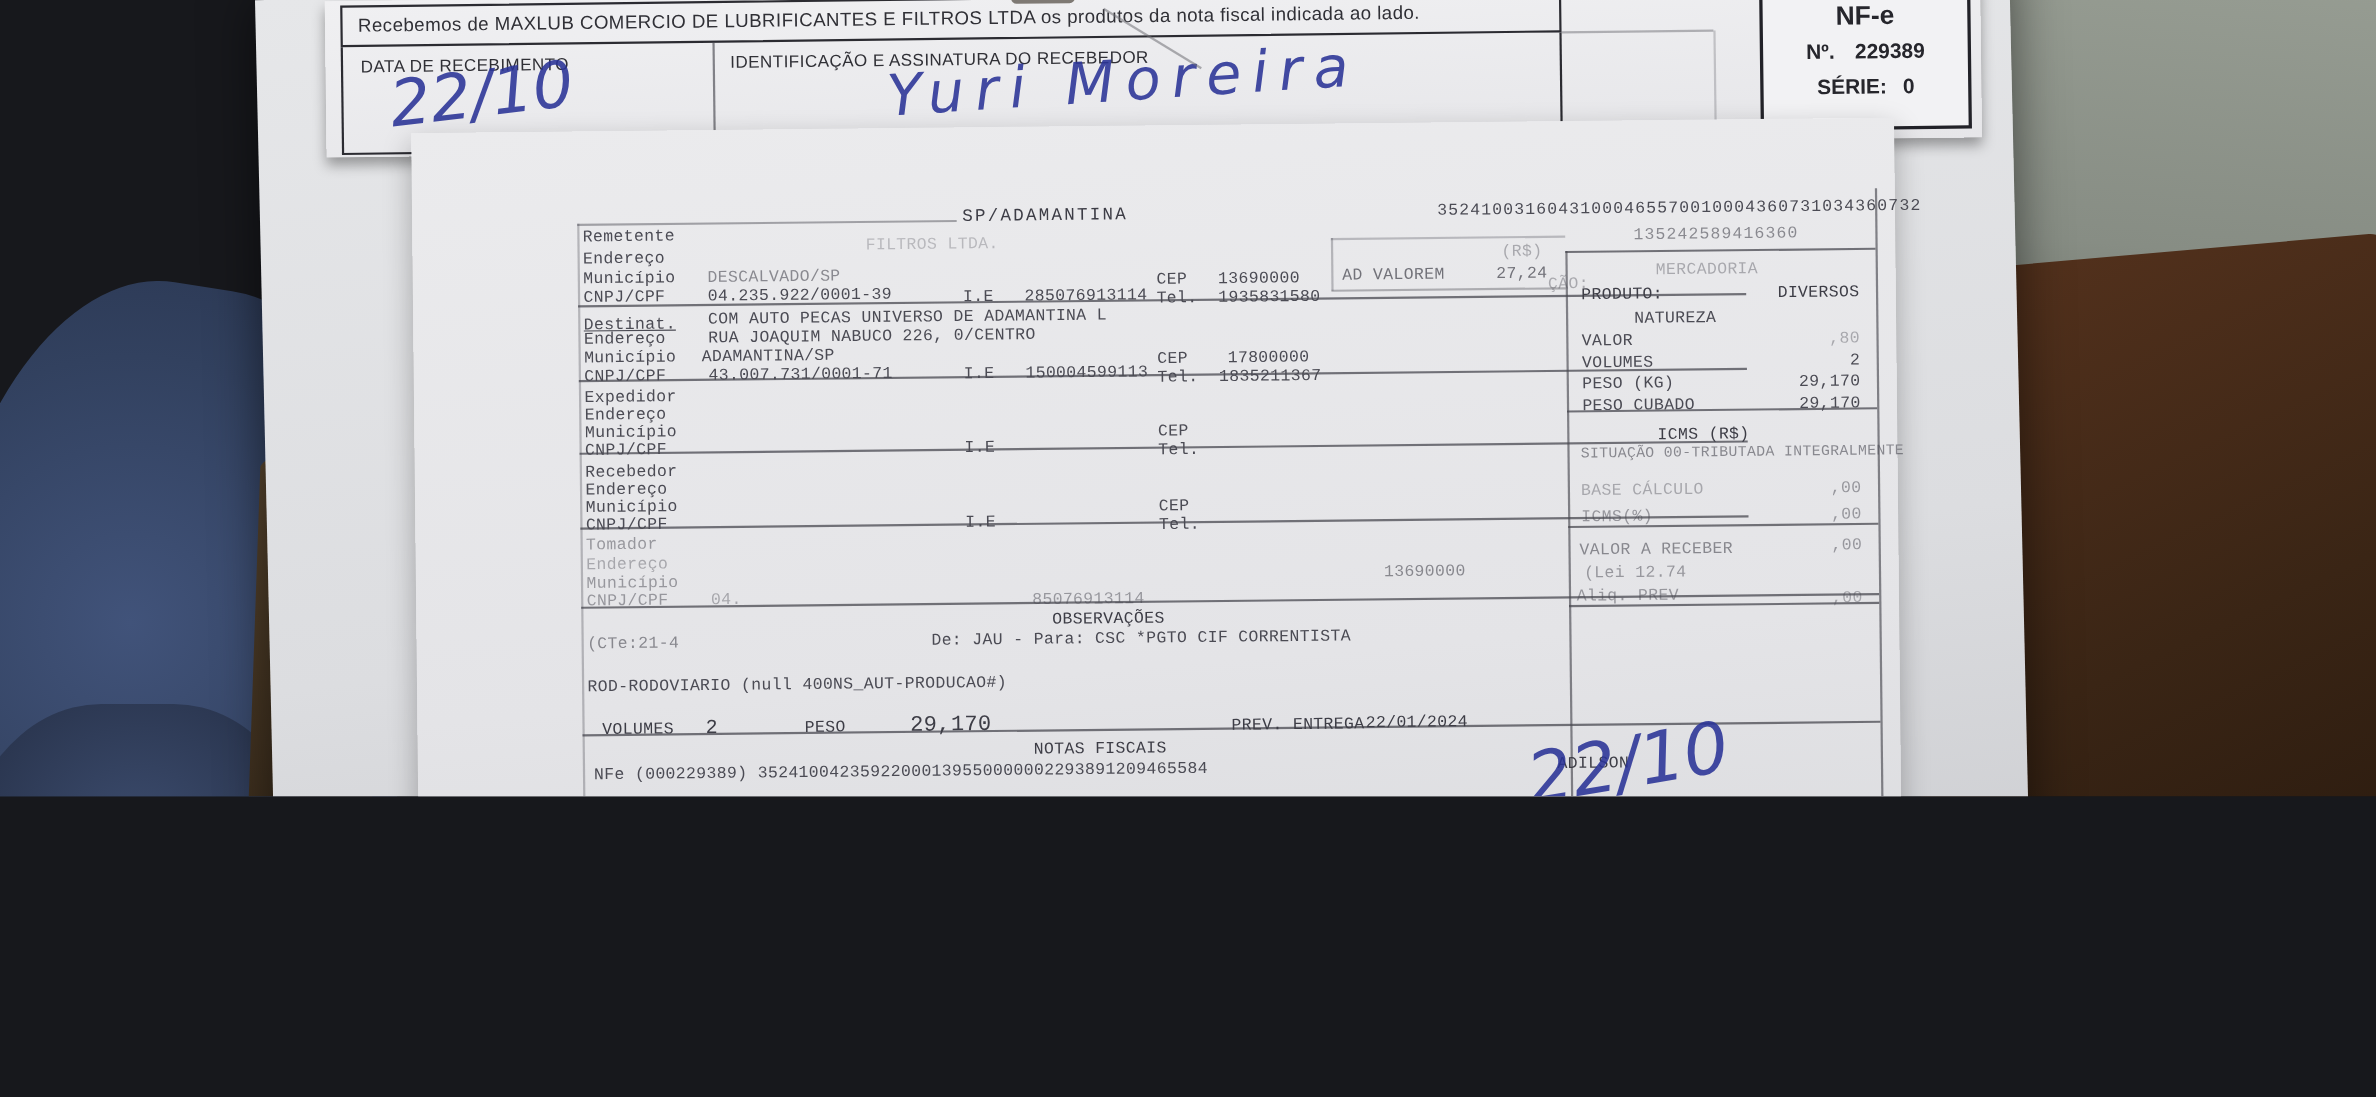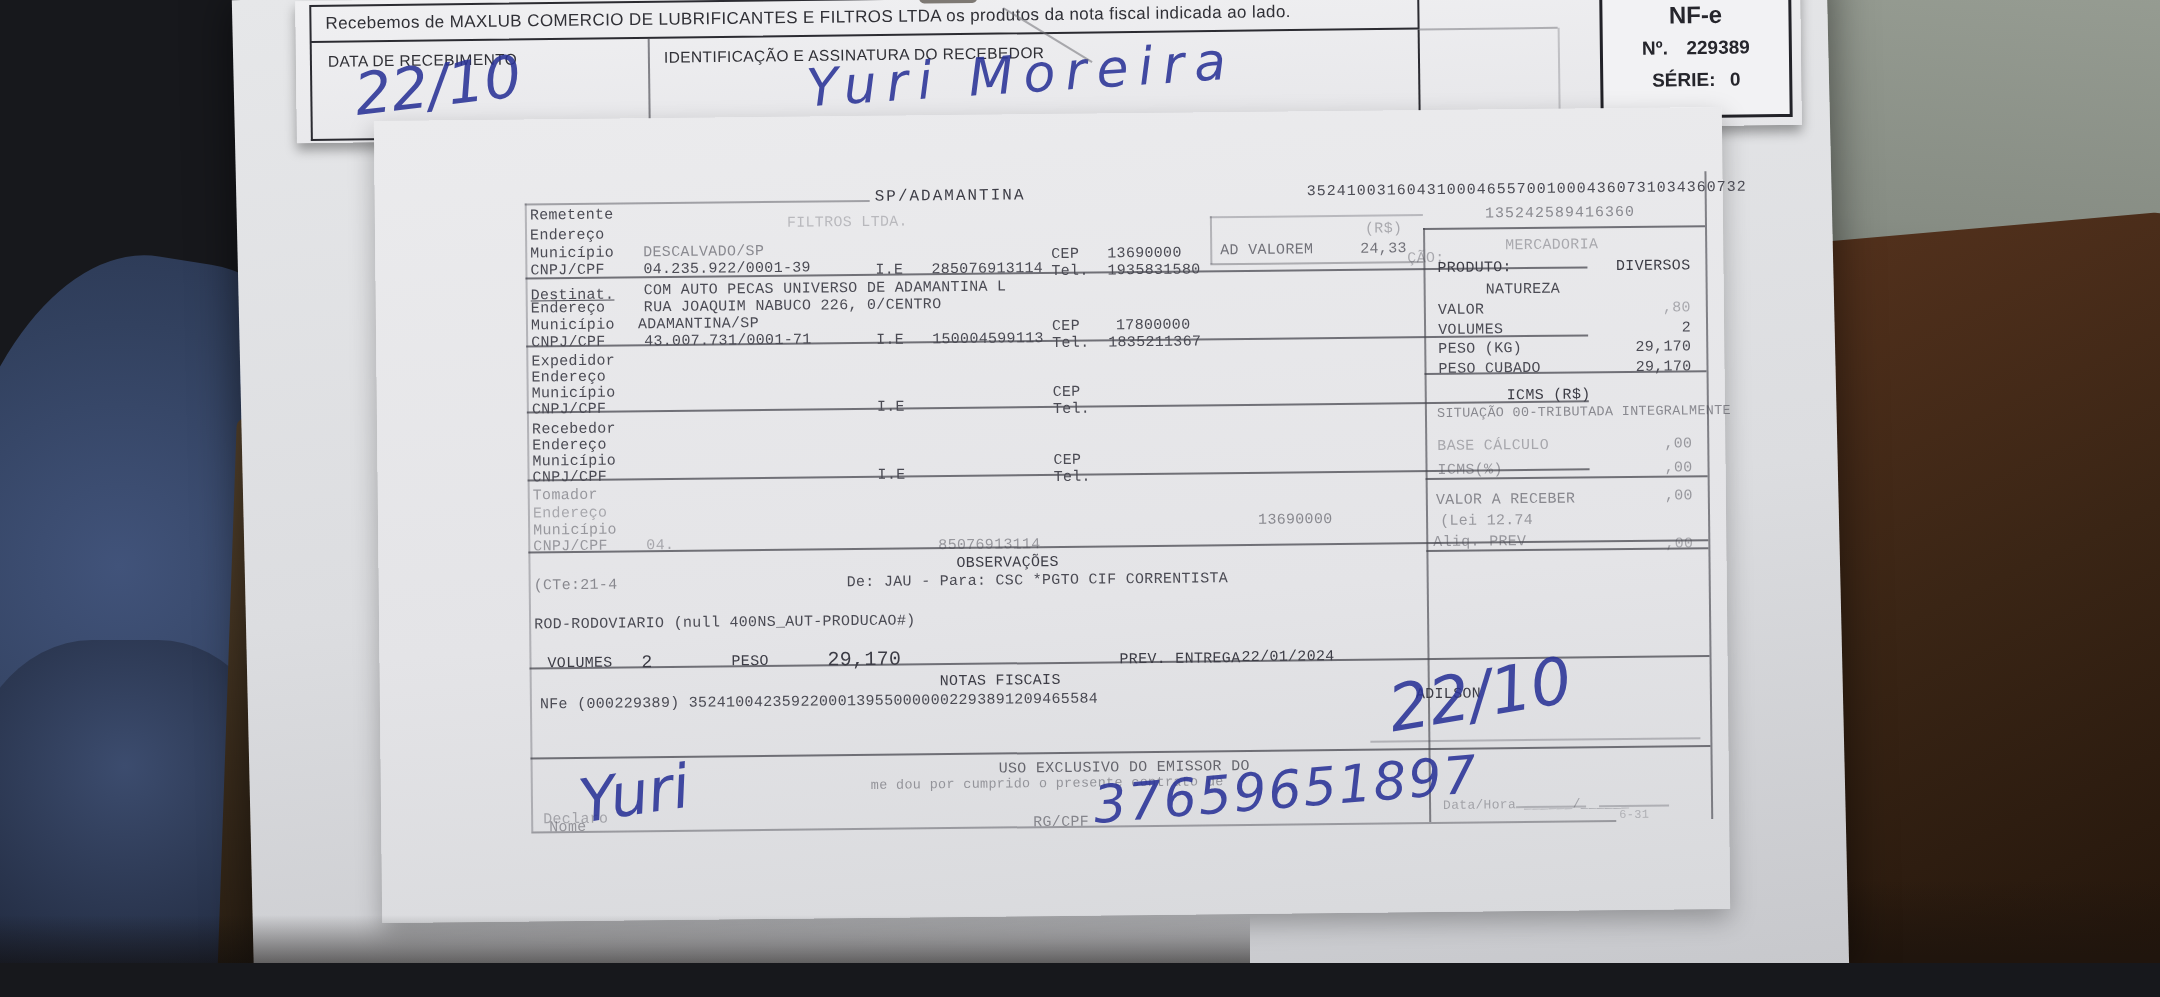--- a/index.html
+++ b/index.html
@@ -1,16 +1,16 @@
 <!DOCTYPE html>
 <html><head>
 <meta charset="utf-8">
 <style>
   html,body{margin:0;padding:0;background:#17181c;}
-  .stage{position:relative;width:2160px;height:963px;overflow:hidden;background:#17181c;font-family:"Liberation Sans",sans-serif;}
+  .stage{position:relative;width:2160px;height:724px;overflow:hidden;background:#17181c;font-family:"Liberation Sans",sans-serif;}
   .abs{position:absolute;}
   
   .denim{left:-70px;top:260px;width:440px;height:780px;background:radial-gradient(circle at 40% 40%,#41537a 0%,#32415f 45%,#222c44 100%);border-radius:38% 50% 30% 45%;transform:rotate(9deg);}
   .denim2{left:-40px;top:640px;width:330px;height:420px;background:radial-gradient(circle at 50% 30%,#3c4c6e,#1d2538 80%);border-radius:40%;}
   .strap{left:226px;top:420px;width:112px;height:620px;background:linear-gradient(180deg,#5a4730 0%,#3a2c1c 55%,#241a10 100%);transform:rotate(2deg);border-radius:8px;}
   .wall{left:1688px;top:-10px;width:480px;height:380px;background:linear-gradient(185deg,#969c92 0%,#878d84 60%,#6d7268 100%);clip-path:polygon(10% 0,100% 0,100% 100%,0 72%);}
   .seat{left:1740px;top:230px;width:470px;height:820px;background:linear-gradient(160deg,#55321d 0%,#3a2515 45%,#1f130a 100%);border-radius:60px 20px 0 60px;transform:rotate(-5deg);}
   .seat2{left:1180px;top:880px;width:1000px;height:140px;background:linear-gradient(180deg,rgba(34,23,15,0) 0%,#20150d 55%);}
   .floorshadow{left:0;top:915px;width:1250px;height:90px;background:linear-gradient(180deg,rgba(15,12,10,0) 0%,rgba(15,12,10,.85) 80%);}
   
@@ -150,21 +150,21 @@
     <div class="abs tw f5" style="left:155px;top:368px;">Tomador</div>
     <div class="abs tw f4" style="left:155px;top:386px;">Endereço</div>
     <div class="abs tw f5" style="left:155px;top:403px;">Município</div>
     <div class="abs tw f6" style="left:880px;top:400px;">13690000</div>
     <div class="abs tw f5" style="left:155px;top:419px;">CNPJ/CPF</div>
     <div class="abs tw f4" style="left:268px;top:419px;">04.</div>
     <div class="abs tw f5" style="left:560px;top:422px;">85076913114</div>
 
     <div class="abs tw f4" style="left:990px;top:110px;">(R$)</div>
     <div class="abs tw f75" style="left:845px;top:130px;">AD VALOREM</div>
-    <div class="abs tw f75" style="left:985px;top:130px;">24,33</div>
+    <div class="abs tw f75" style="left:985px;top:130px;">27,24</div>
 
     <div class="abs tw f4" style="left:1130px;top:128px;">MERCADORIA</div>
     <div class="abs tw twb" style="left:1062px;top:150px;">PRODUTO:</div>
     <div class="abs tw twb" style="left:1150px;top:150px;width:165px;text-align:right;">DIVERSOS</div>
     <div class="abs tw" style="left:1110px;top:172px;">NATUREZA</div>
     <div class="abs tw" style="left:1062px;top:192px;">VALOR</div>
     <div class="abs tw f4" style="left:1150px;top:192px;width:165px;text-align:right;">,80</div>
     <div class="abs tw" style="left:1062px;top:212px;">VOLUMES</div>
     <div class="abs tw" style="left:1150px;top:212px;width:165px;text-align:right;">2</div>
     <div class="abs tw" style="left:1062px;top:231px;">PESO (KG)</div>

